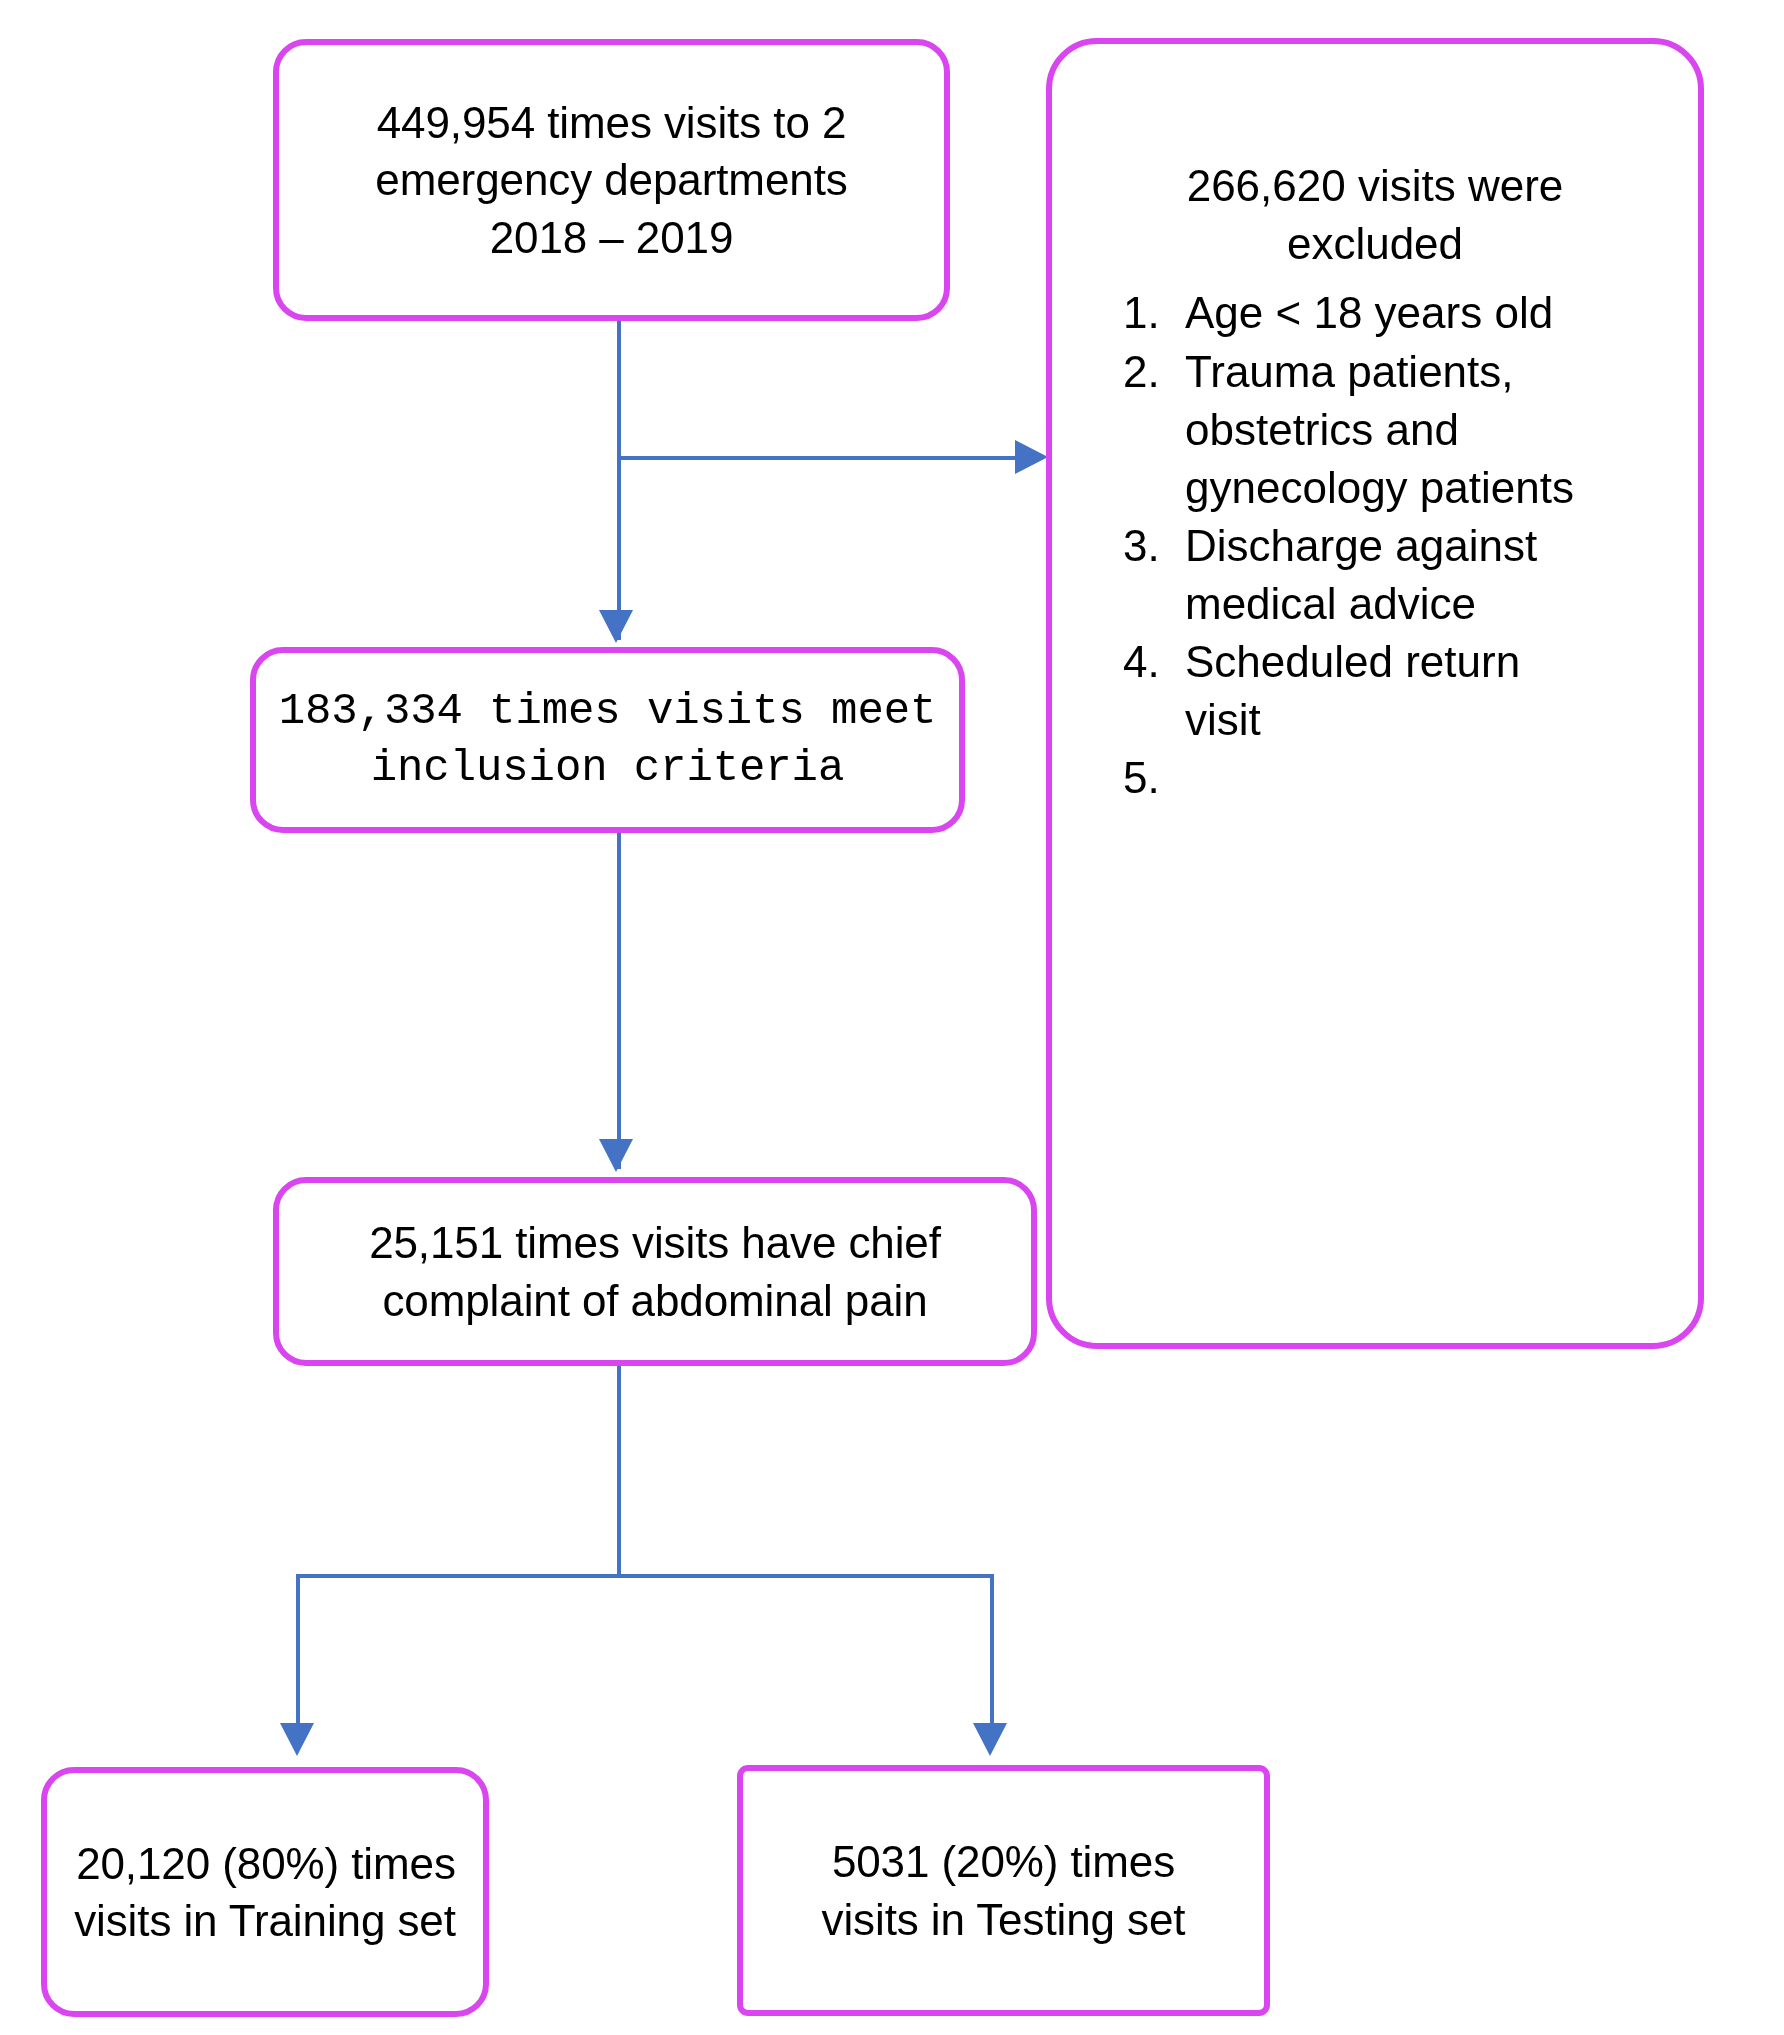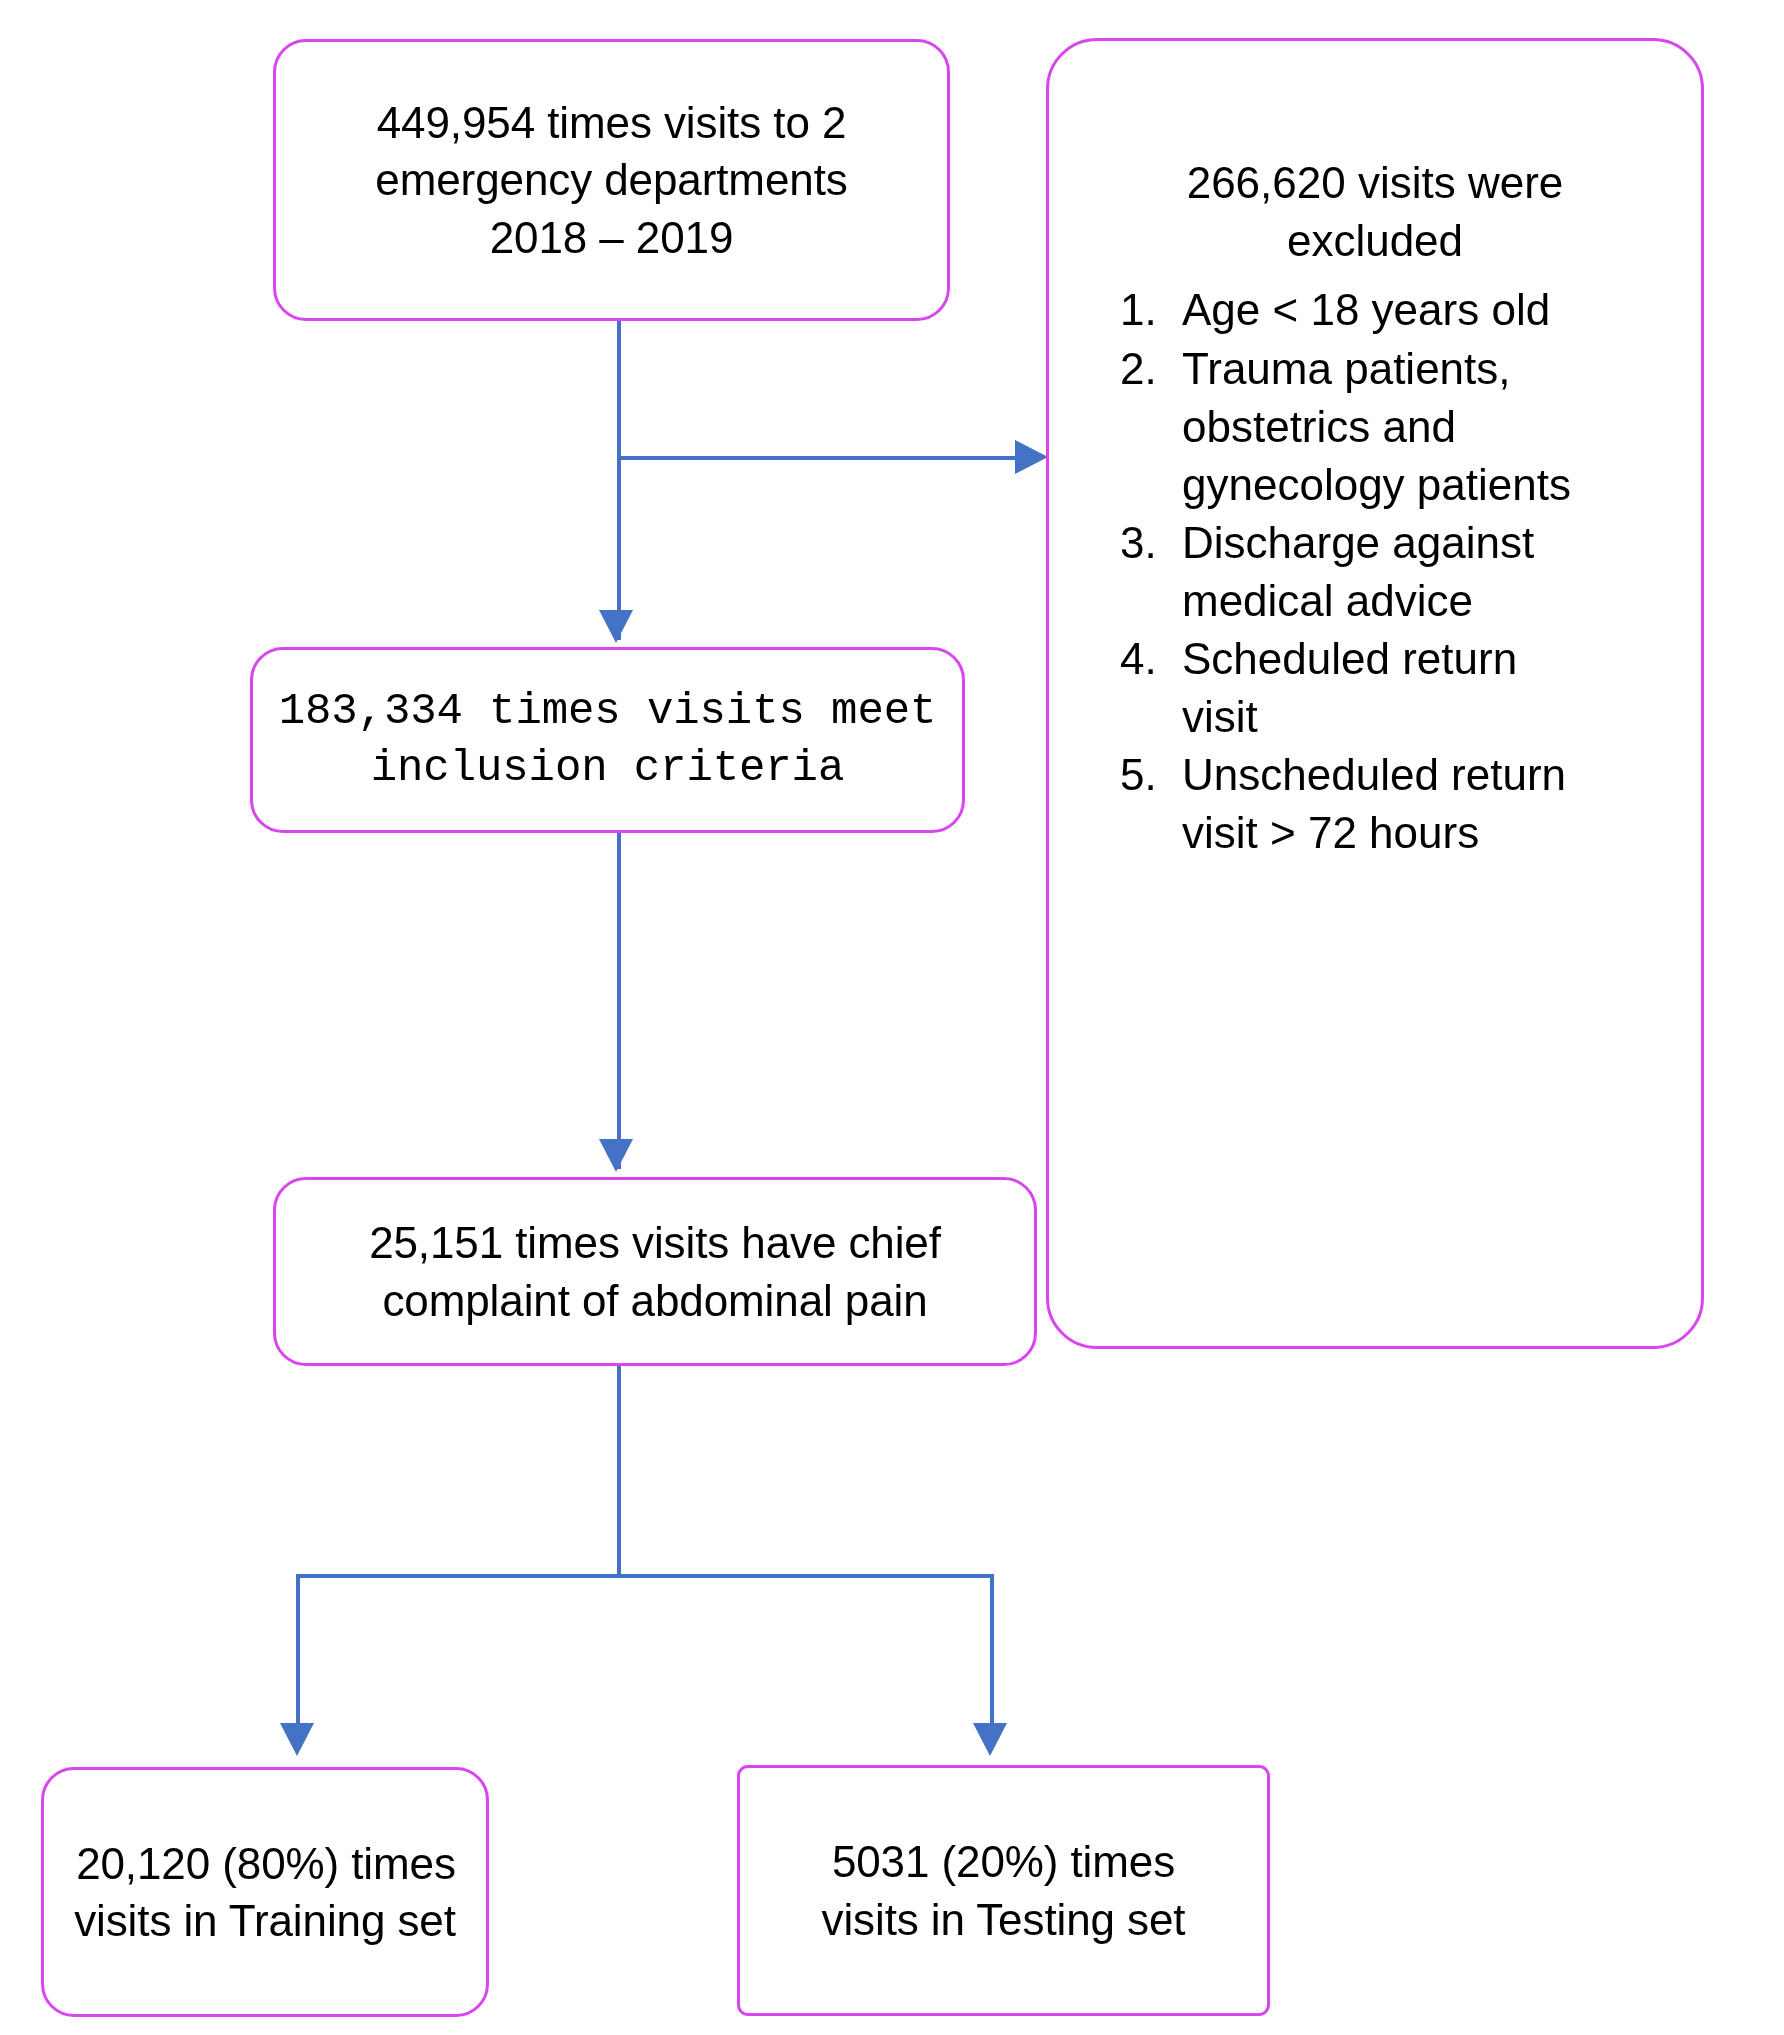--- a/index.html
+++ b/index.html
@@ -13,21 +13,21 @@
     width: 1784px;
     height: 2035px;
     background: #ffffff;
     font-family: "Liberation Sans", sans-serif;
     overflow: hidden;
   }
   .box {
     position: absolute;
     box-sizing: border-box;
     background: #ffffff;
-    border: 3px solid #d946ef;
+    border: 6px solid #d946ef;
     display: flex;
     align-items: center;
     justify-content: center;
     text-align: center;
     color: #000000;
   }
   .box-text {
     font-size: 44px;
     line-height: 1.30;
     letter-spacing: -0.1px;
@@ -176,22 +176,20 @@
           <span class="excl-body">Discharge against
 medical advice</span>
         </li>
         <li class="excl-item">
           <span class="excl-num">4.</span>
           <span class="excl-body">Scheduled return
 visit</span>
         </li>
         <li class="excl-item">
           <span class="excl-num">5.</span>
-          <span class="excl-body">Unscheduled return
-visit &gt; 72 hours</span>
         </li>
       </ol>
     </div>
   </div>
 
   <div class="box" id="node-included">
     <div class="box-text">183,334 times visits meet
 inclusion criteria</div>
   </div>
 

